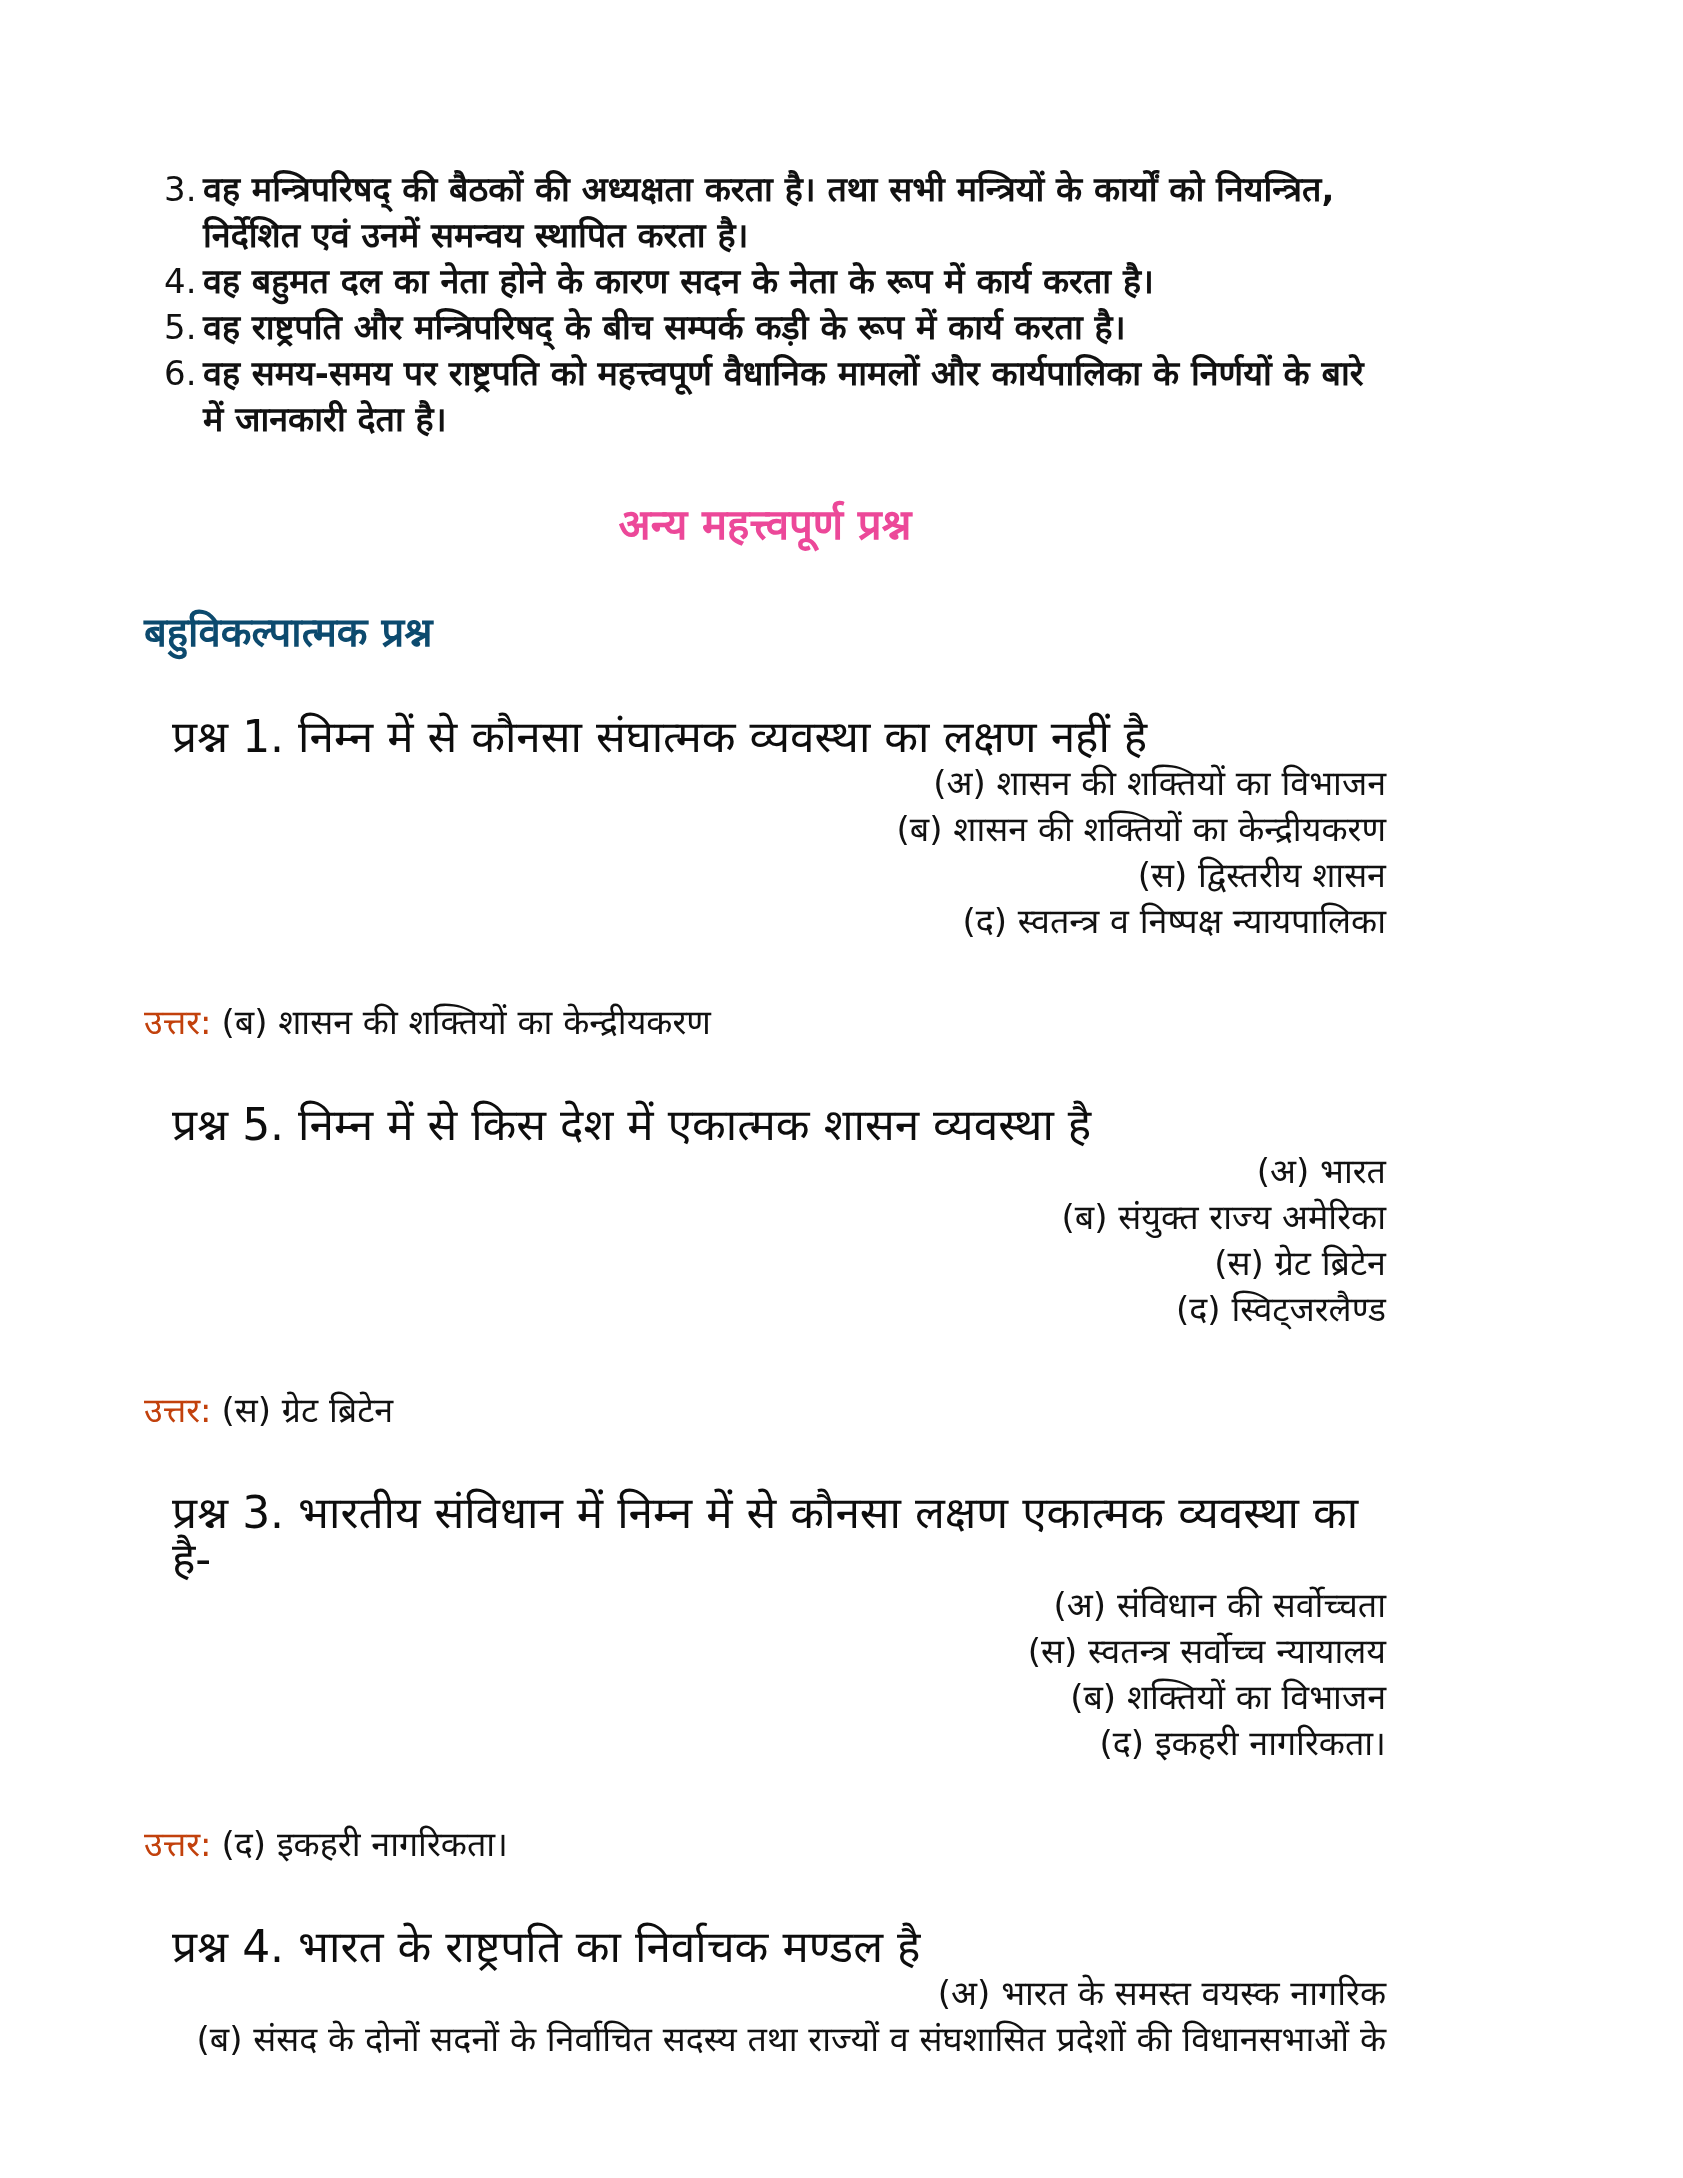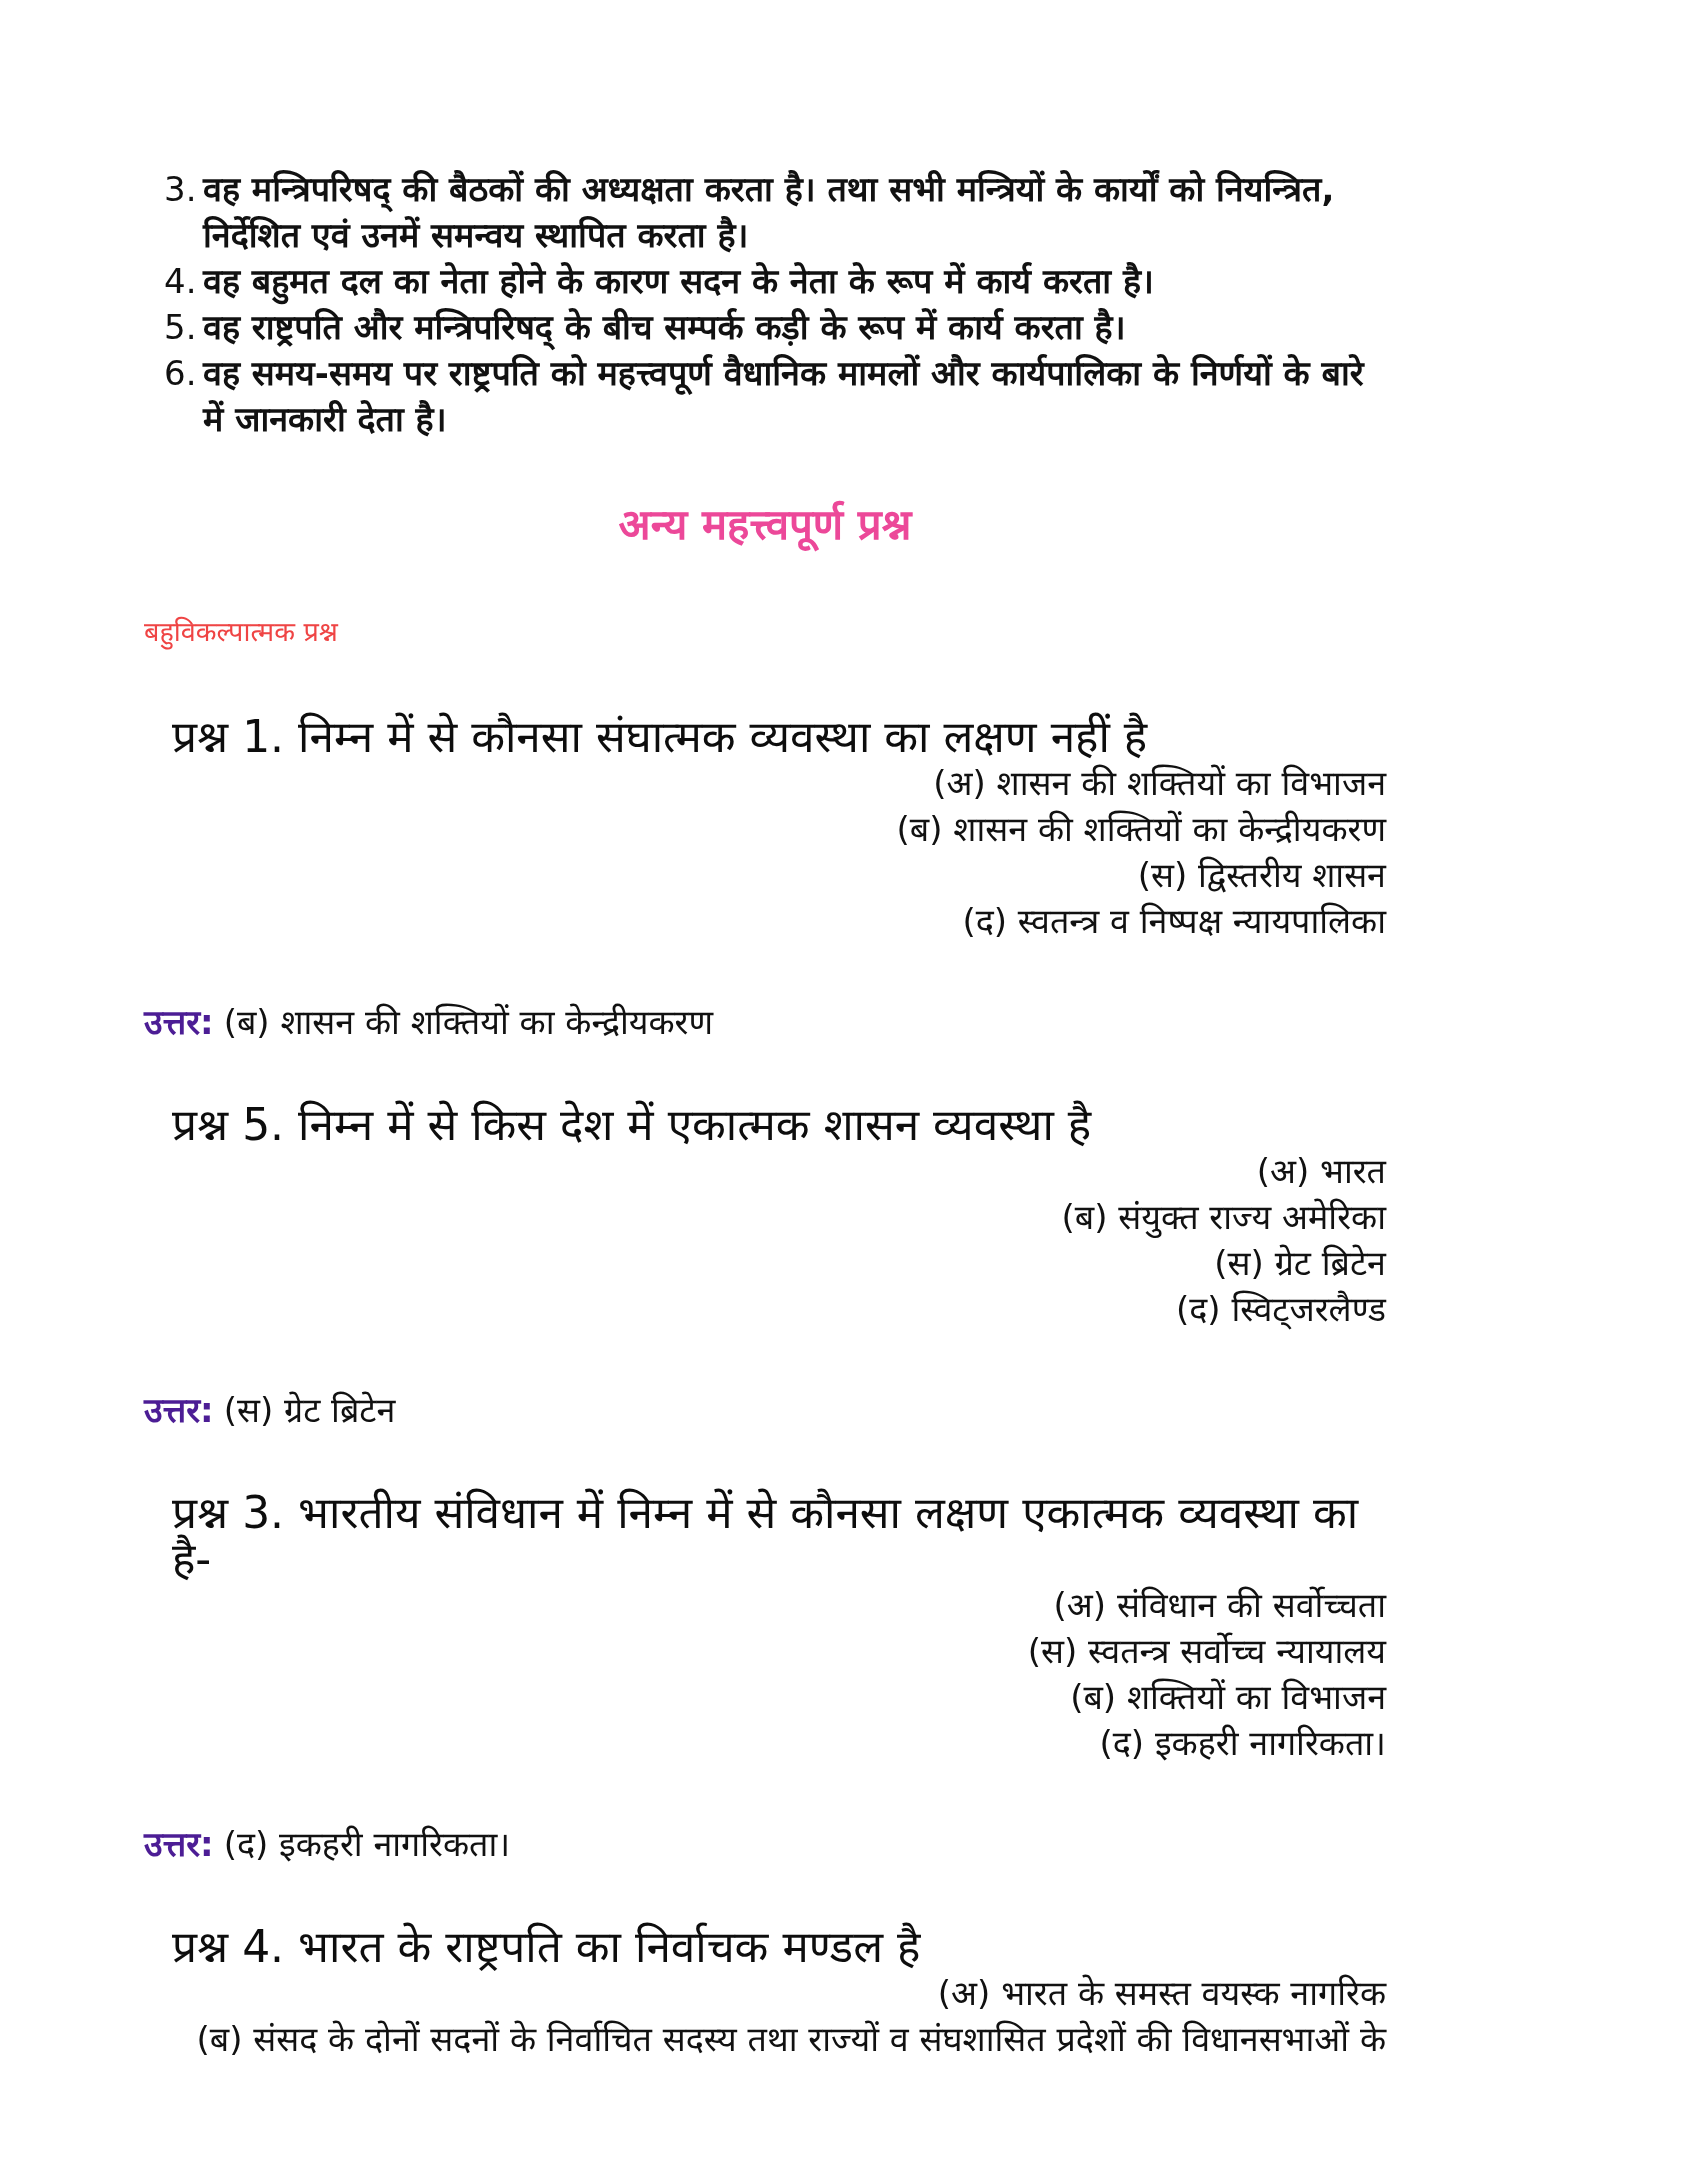--- a/index.html
+++ b/index.html
@@ -43,45 +43,45 @@
   .section-title {
     margin: 57px 0 0 0;
     text-align: center;
     font-size: 42px;
     line-height: 51px;
     font-weight: bold;
     color: #ec4899;
   }
   .subsection-title {
     margin: 57px 0 0 0;
-    font-size: 27px;
+    font-size: 40px;
     line-height: 50px;
-    font-weight: normal;
-    color: #ef4444;
+    font-weight: bold;
+    color: #0c4a6e;
   }
   
   .question {
     margin-top: 57px;
   }
   .q-title {
     font-weight: normal;
     font-size: 44px;
     color: #0d0d0d;
     margin-left: 28px;
   }
   .q-option {
     font-weight: normal;
     text-align: right;
   }
   .answer {
     margin-top: 55px;
   }
   .ans-label {
-    font-weight: bold;
-    color: #4c1d95;
+    font-weight: normal;
+    color: #c2410c;
   }
   .ans-text {
     margin-left: 10px;
   }
 </style>
 </head>
 <body>
 
 <div class="page">
 

